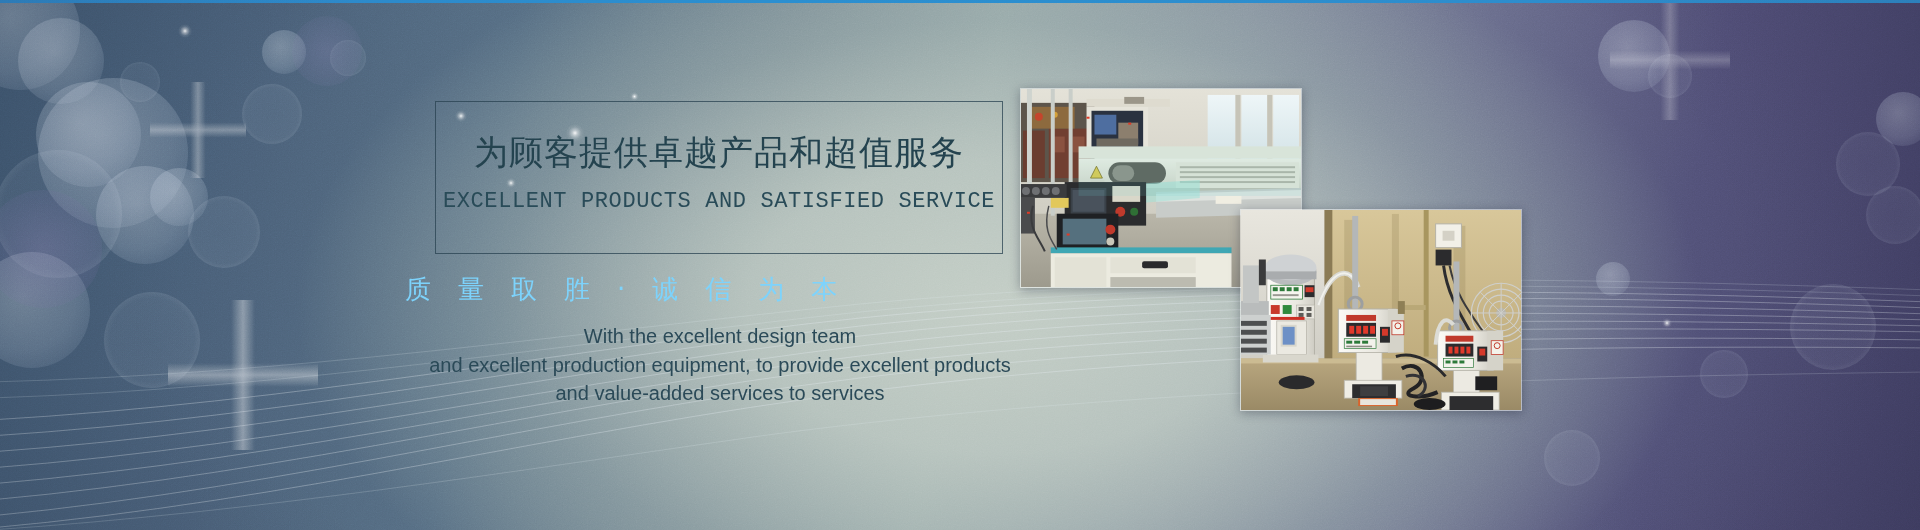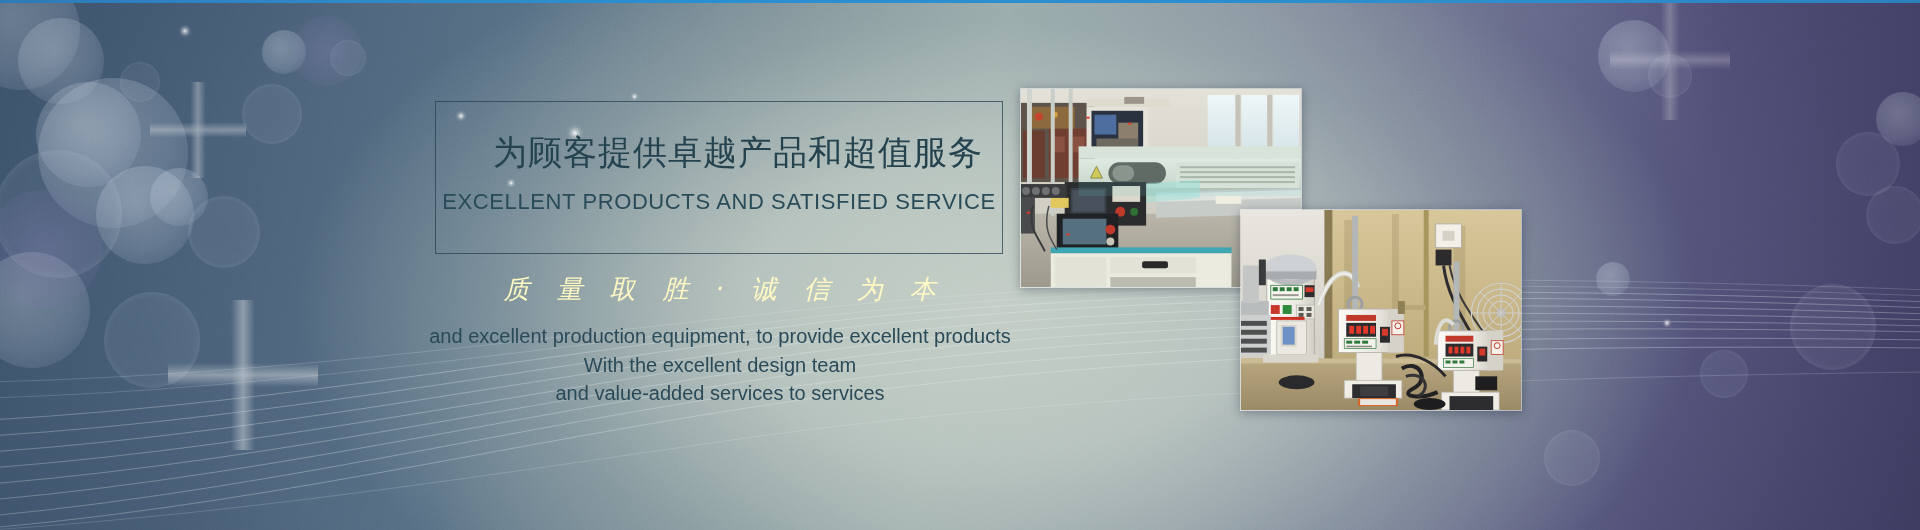--- a/index.html
+++ b/index.html
@@ -110,46 +110,43 @@
     position: absolute;
     left: 435px;
     top: 130px;
     width: 568px;
     text-align: center;
     font-size: 34px;
     letter-spacing: 1px;
     color: #24434f;
     font-family: "DejaVu Sans", "Liberation Sans", sans-serif;
     white-space: nowrap;
-    padding-left: 19px;
   }
   .headline-en {
     position: absolute;
     left: 435px;
     top: 189px;
     width: 568px;
     text-align: center;
     font-size: 22px;
     letter-spacing: 0.6px;
     color: #294b58;
-    font-family: Liberation Sans, sans-serif;
+    font-family: Liberation Mono, monospace;
     white-space: nowrap;
   }
   .slogan-cn {
     position: absolute;
     left: 405px;
     top: 272px;
     width: 630px;
-    text-align: center;
     font-size: 26px;
     letter-spacing: 0.5px;
-    color: #fef9c3;
+    color: #7dd3fc;
     font-family: "DejaVu Sans", "Liberation Sans", sans-serif;
     white-space: nowrap;
-    font-style: italic;
   }
   .desc {
     position: absolute;
     left: 340px;
     top: 322px;
     width: 760px;
     text-align: center;
     font-size: 20px;
     line-height: 28.5px;
     color: #2b4a58;
@@ -248,22 +245,22 @@
 
   <div class="headline-box"></div>
 
   <div class="headline-cn">为顾客提供卓越产品和超值服务</div>
 
   <div class="headline-en">EXCELLENT PRODUCTS AND SATISFIED SERVICE</div>
 
   <div class="slogan-cn">质　量　取　胜　·　诚　信　为　本</div>
 
   <div class="desc">
+    <div>With the excellent design team</div>
     <div>and excellent production equipment, to provide excellent products</div>
-    <div>With the excellent design team</div>
     <div>and value-added services to services</div>
   </div>
 
   <div class="photo photo-1">
     <svg viewBox="0 0 282 200" preserveAspectRatio="none">
       <defs>
         <linearGradient id="p1wall" x1="0" y1="0" x2="0" y2="1">
           <stop offset="0" stop-color="#e4e2d8"></stop>
             <stop offset="1" stop-color="#cfcdc2"></stop>
         </linearGradient>

